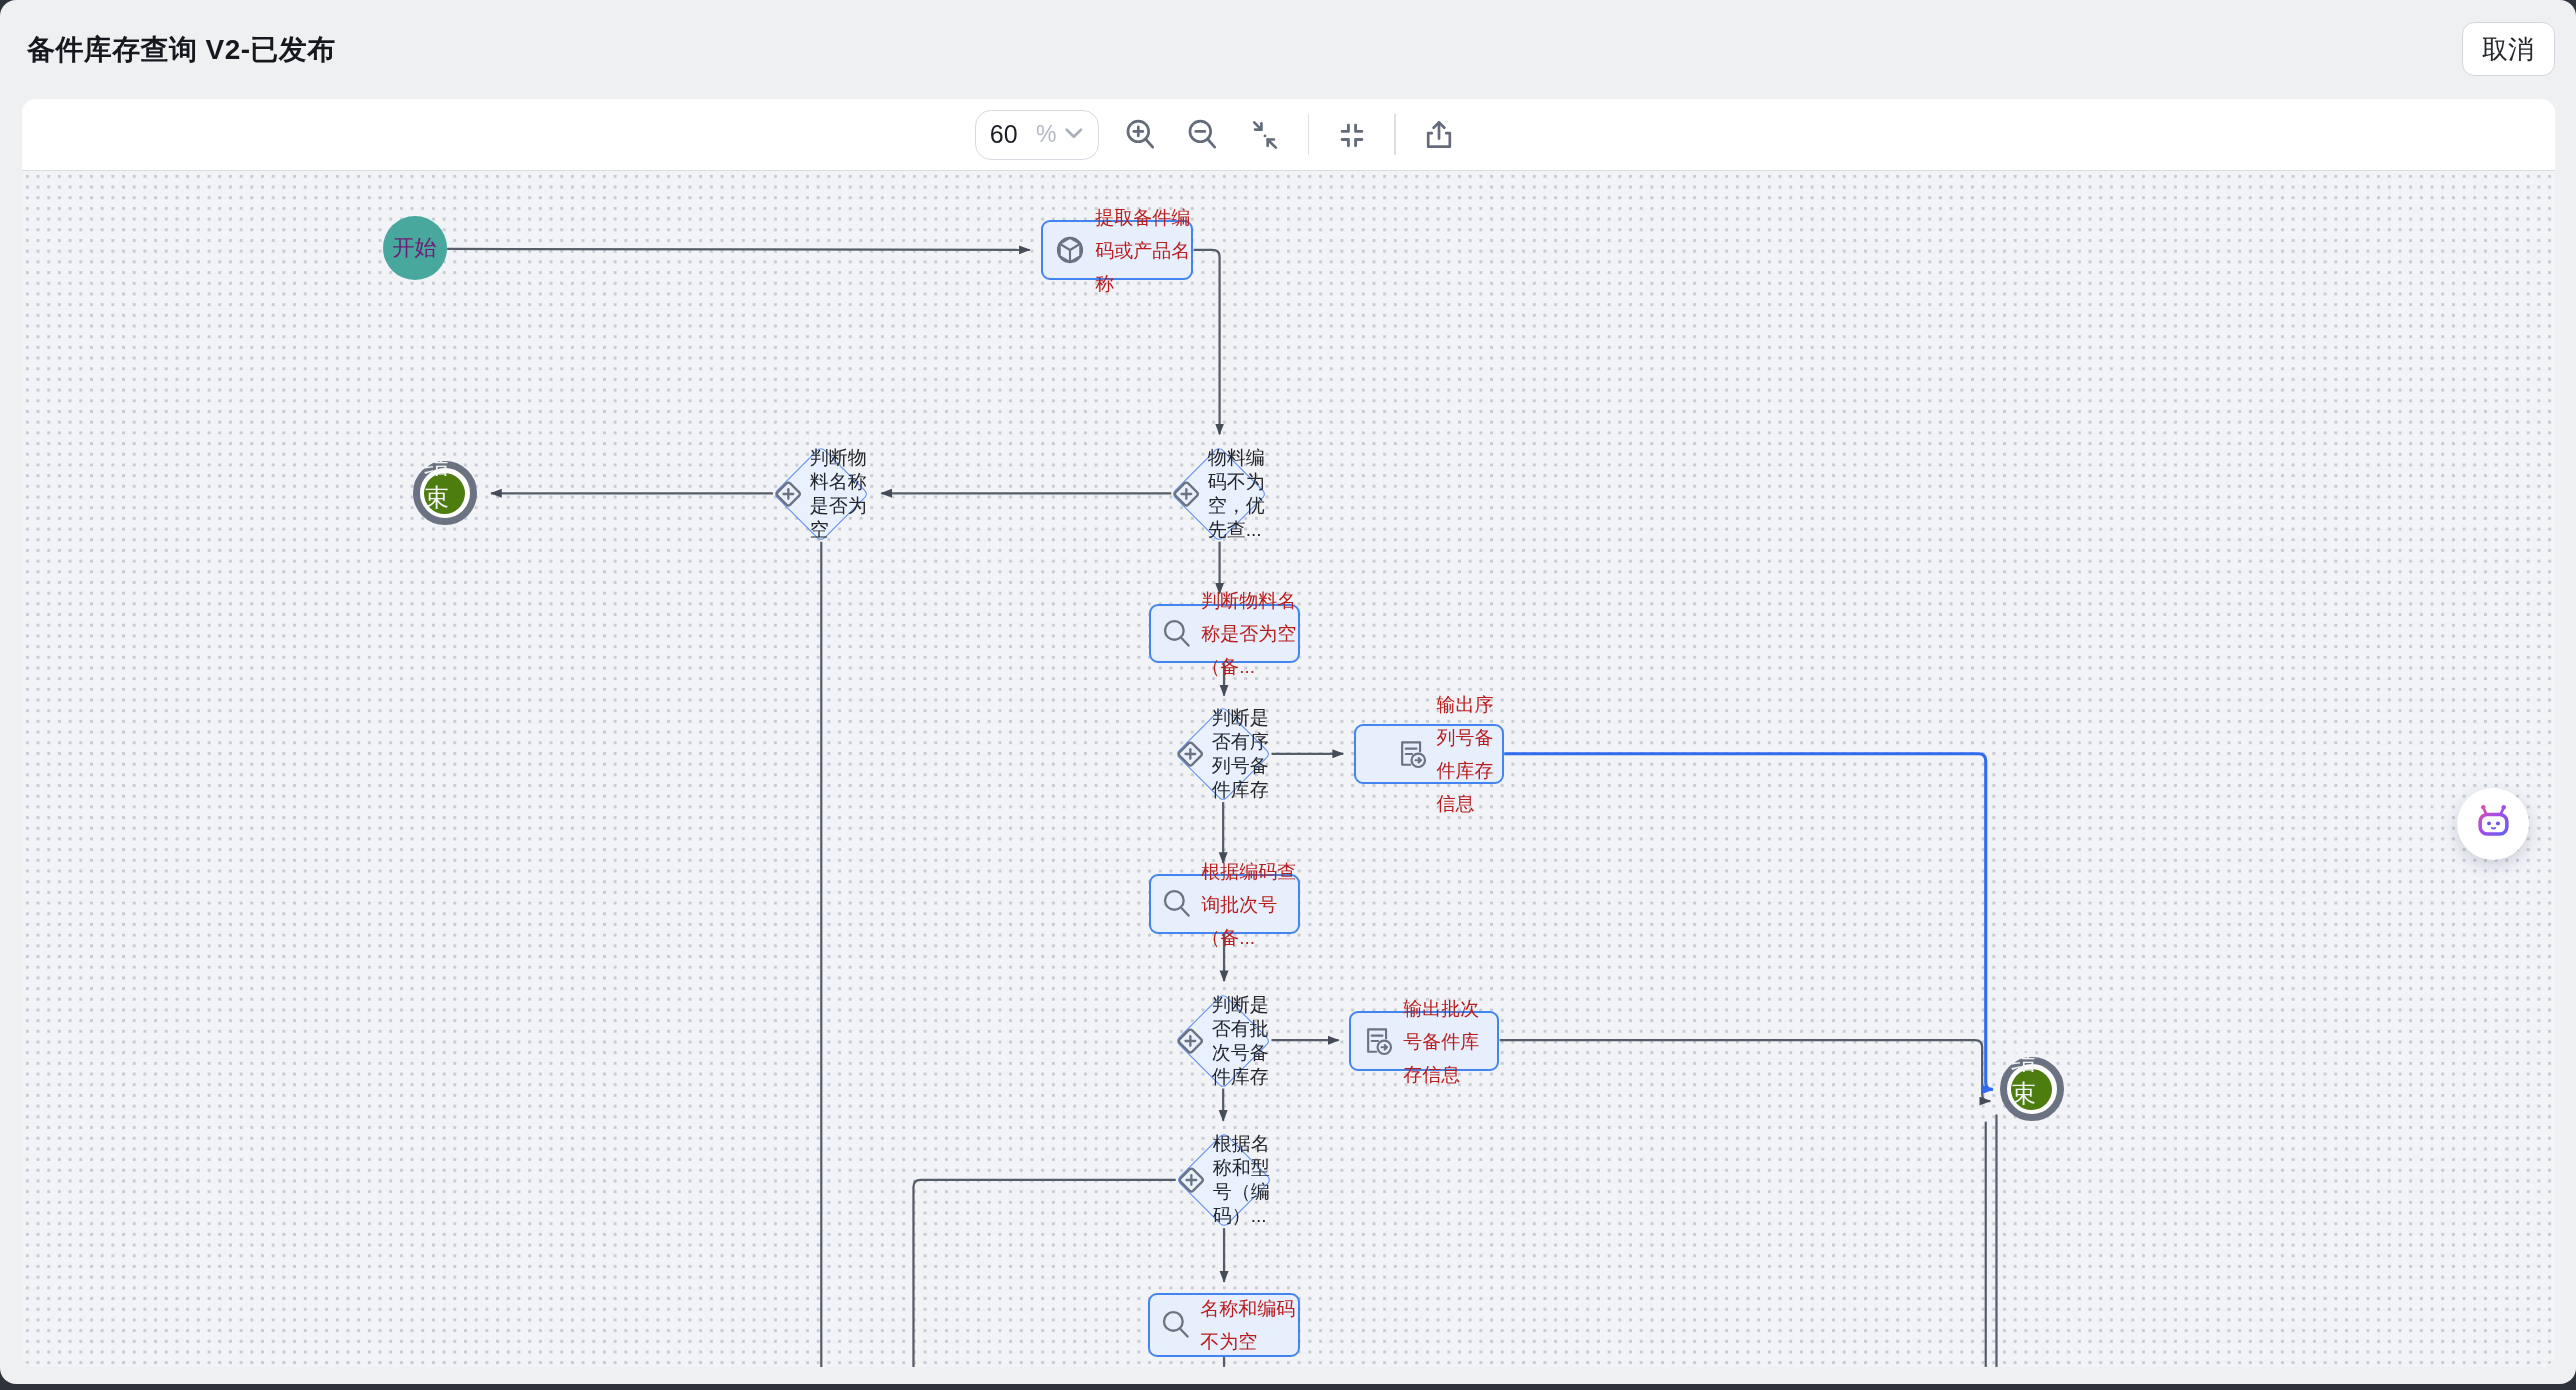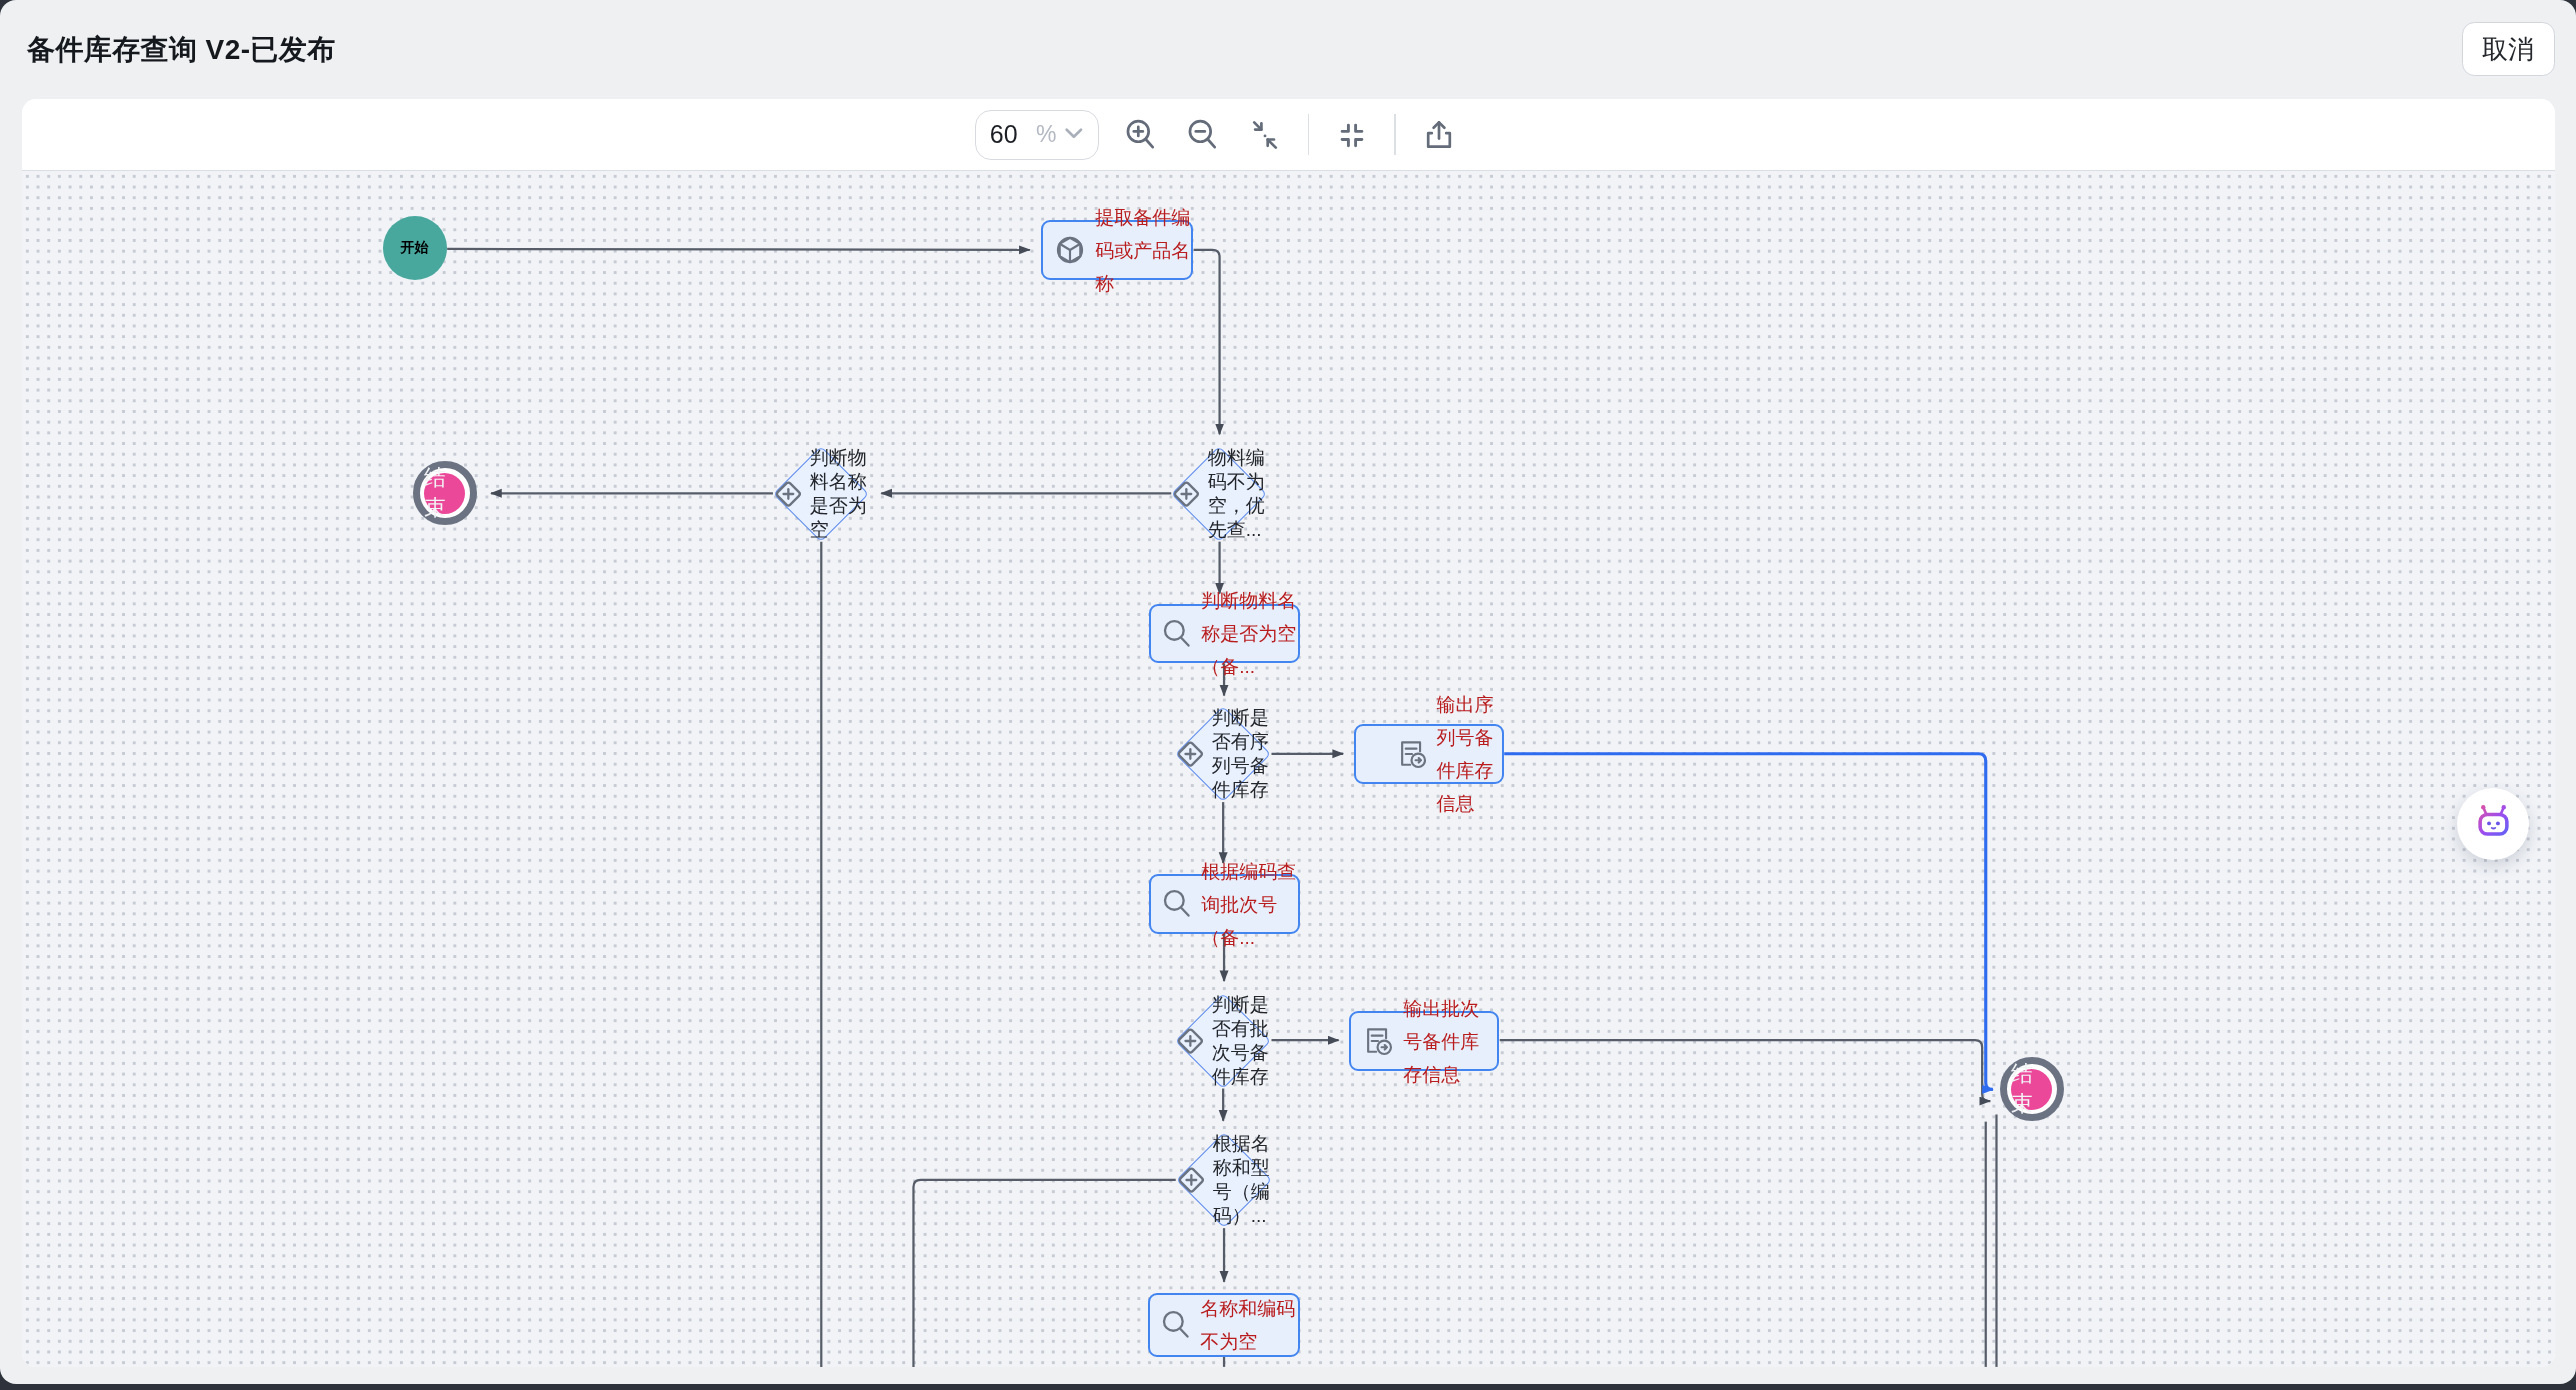--- a/index.html
+++ b/index.html
@@ -67,25 +67,25 @@
     transform:translate(-50%,-50%) rotate(45deg);
     background:#e9f1fe;border:1.8px solid #5b8cf0;border-radius:5.4px;box-sizing:border-box;
   }
   .diamond .content{
     position:absolute;left:50%;top:50%;transform:translate(-50%,-50%);
     display:flex;align-items:center;gap:6.3px;
   }
   .diamond .label{font-size:19px;line-height:24px;color:#23262b;width:59px;}
   .circle-node{position:absolute;width:64px;height:64px;border-radius:50%;
     display:flex;align-items:center;justify-content:center;}
-  .start-node{background:#48a89e;color:#000000;font-size:14px;font-weight:bold;}
+  .start-node{background:#48a89e;color:#701a75;font-size:22px;}
   .end-node{background:#fff;border:7.2px solid #6b7383;box-sizing:border-box;}
   .end-node .inner{
-    width:41px;height:41px;border-radius:50%;background:#ec4899;color:#f2f3f5;
-    display:flex;align-items:center;justify-content:center;font-size:22px;
+    width:41px;height:41px;border-radius:50%;background:#4d7c0f;color:#f2f3f5;
+    display:flex;align-items:flex-end;justify-content:center;font-size:25px;
   }
   
   .fab{
     position:absolute;left:2457px;top:788px;width:72px;height:72px;border-radius:50%;
     background:#fff;box-shadow:0 5.4px 16px rgba(40,50,80,.18);
     display:flex;align-items:center;justify-content:center;cursor:pointer;
   }
 </style>
 </head>
 <body>

